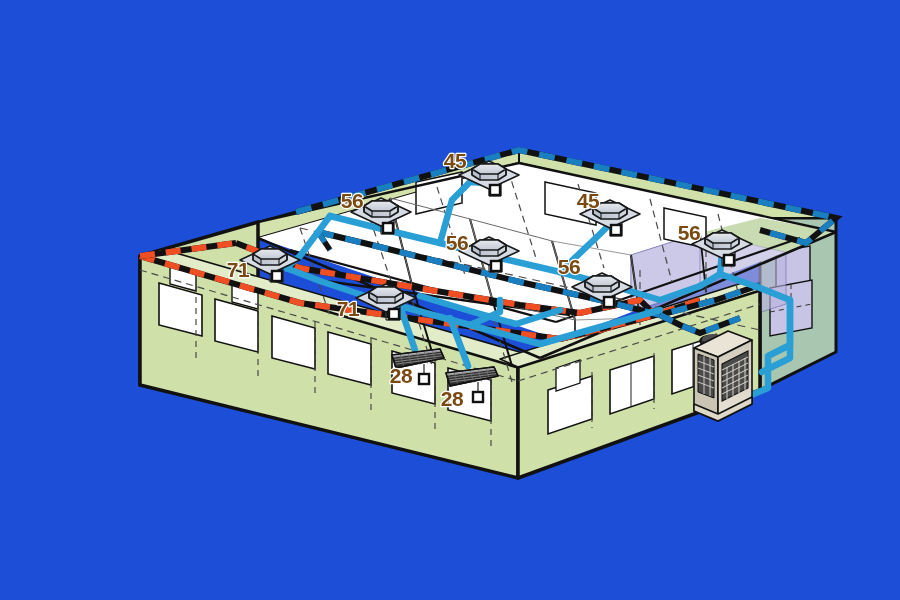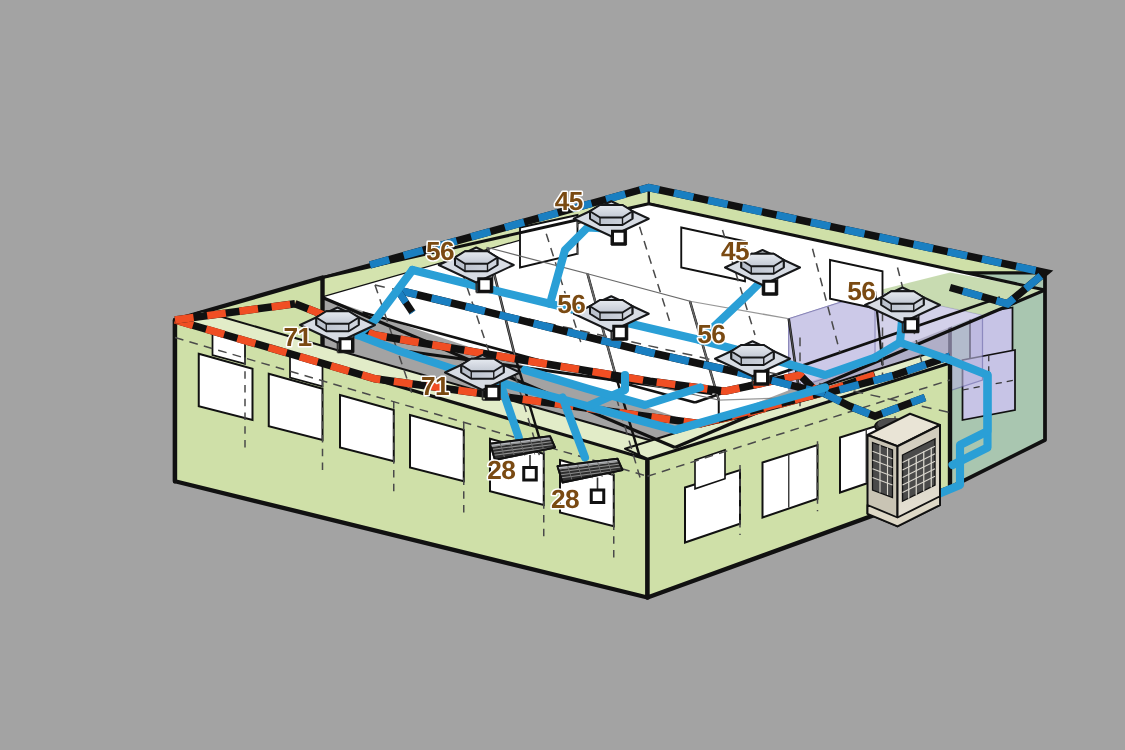--- a/index.html
+++ b/index.html
@@ -11,21 +11,21 @@
   body {
     width: 900px;
     height: 600px;
     overflow: hidden;
     font-family: "Liberation Sans", sans-serif;
   }
   #diagram-root {
     position: relative;
     width: 900px;
     height: 600px;
-    background: #a3a3a3;
+    background: #1d4ed8;
   }
   svg#scene {
     display: block;
     width: 900px;
     height: 600px;
   }
   .cap-label {
     font-family: "Liberation Sans", sans-serif;
     font-weight: bold;
     font-size: 21px;

